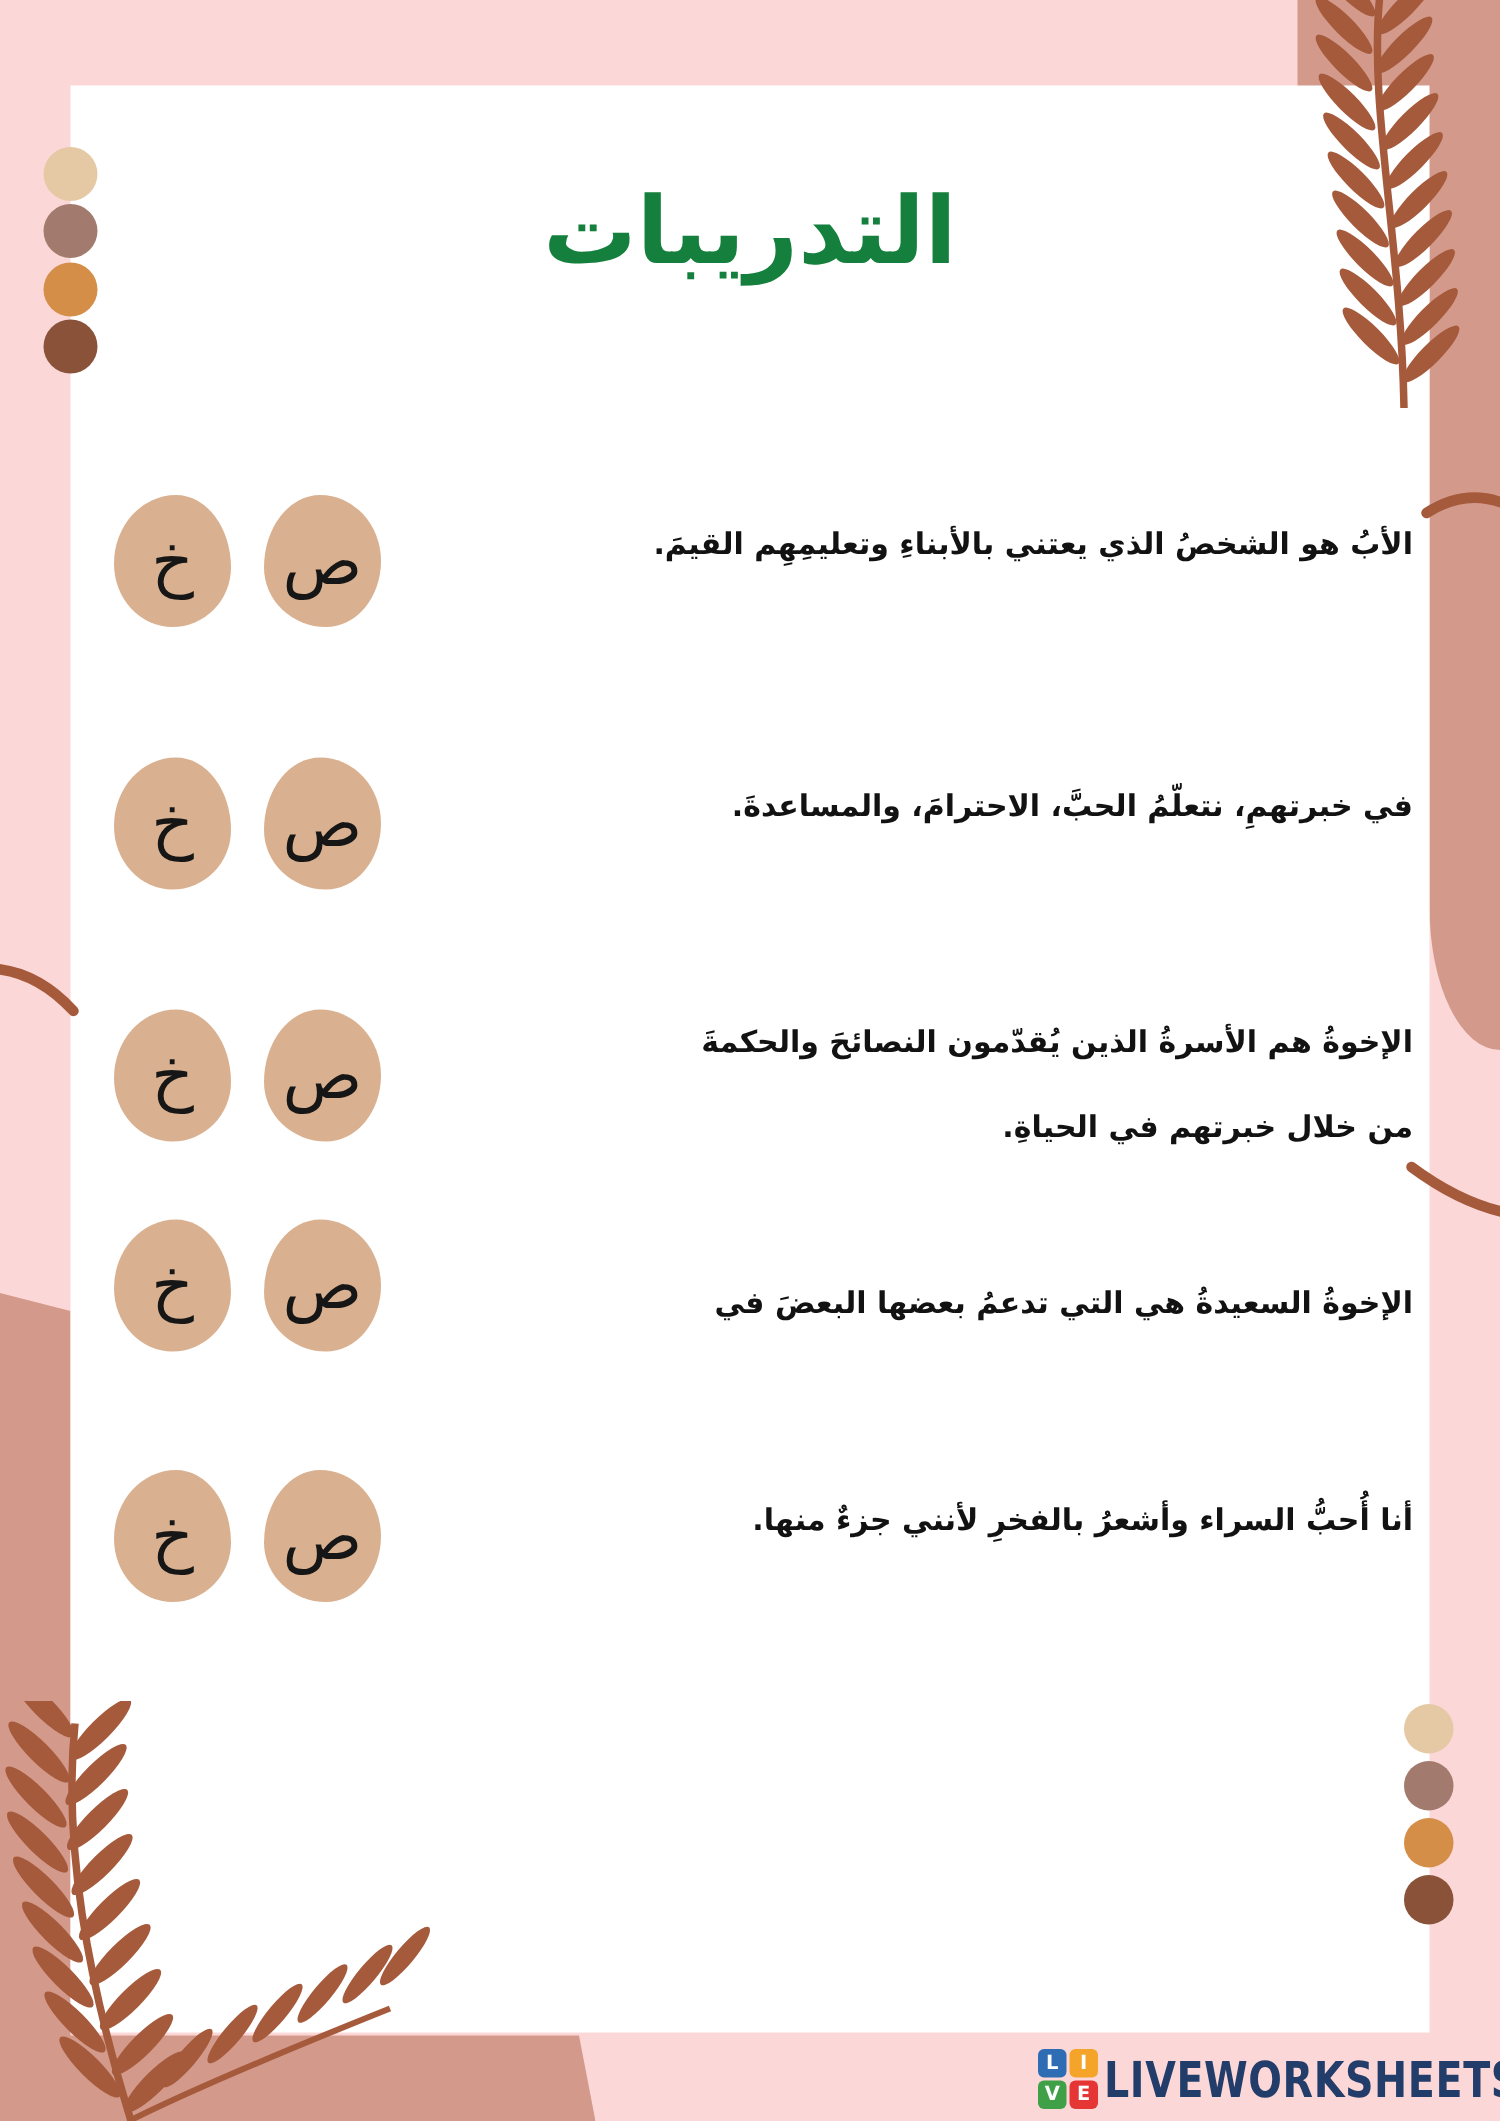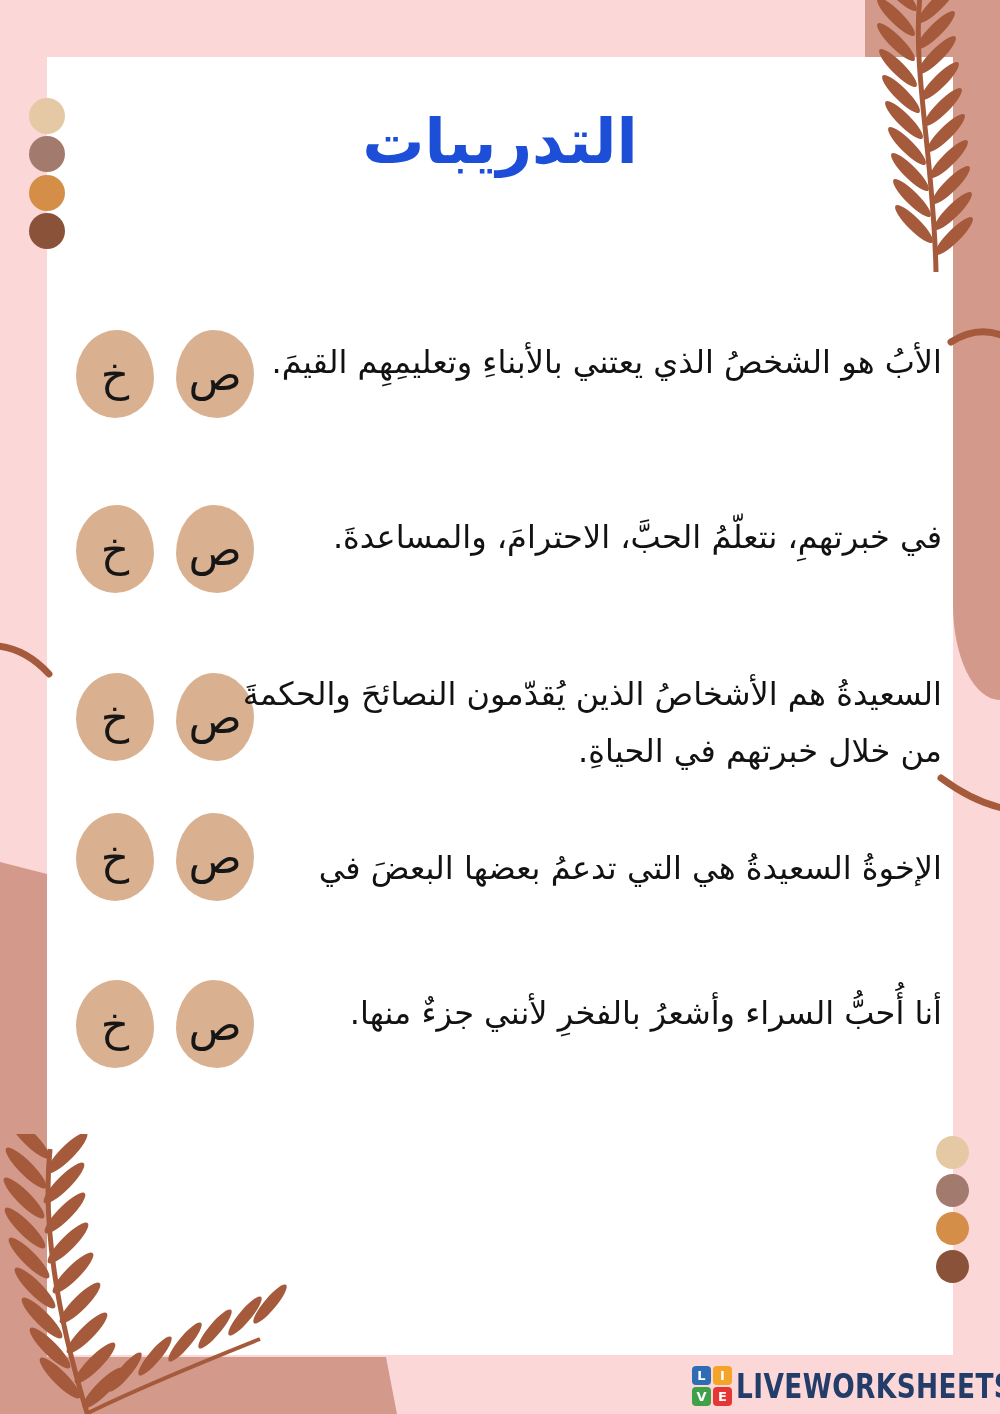--- a/index.html
+++ b/index.html
@@ -12,35 +12,35 @@
   .dusty { background: #d39a8c; }
   .tr-square { left: 865px; top: 0; width: 135px; height: 132px; }
   .tr-strip  { left: 953px; top: 0; width: 47px; height: 700px; border-bottom-left-radius: 47px 95px; }
   .bl-shape  { left: 0; top: 862px; width: 400px; height: 552px;
                clip-path: polygon(0 0, 47px 12px, 47px 495px, 386px 495px, 397px 552px, 0 552px); }
   .card { left: 47px; top: 57px; width: 906px; height: 1298px; background: #ffffff; }
   .decor-svg { left: 0; top: 0; width: 1000px; height: 1414px; pointer-events: none; }
   .leaf-svg { pointer-events: none; }
   .palette-dot { border-radius: 50%; }
   .title {
-    left: 47px; top: 94px; width: 906px; text-align: center;
-    font-size: 62px; font-weight: bold; color: #1d4ed8; line-height: 95px;
+    left: 47px; top: 106px; width: 906px; text-align: center;
+    font-size: 62px; font-weight: bold; color: #15803d; line-height: 95px;
   }
   .q-row { position: absolute; left: 0; width: 1000px; height: 125px; }
   .blob {
     position: absolute; top: 0; width: 78px; height: 88px; background: #dab190;
     border-radius: 53% 47% 50% 50% / 52% 55% 45% 48%;
     display: flex; align-items: center; justify-content: center;
     font-size: 44px; font-weight: normal; color: #161616; cursor: pointer;
   }
   .blob-wrong { left: 76px; }
   .blob-correct { left: 176px; border-radius: 48% 52% 47% 53% / 55% 50% 50% 45%; }
   .q-text {
     position: absolute; left: 280px; width: 662px; direction: rtl;
-    font-weight: normal; font-size: 32px; color: #121212; line-height: 57px;
+    font-weight: bold; font-size: 20px; color: #121212; line-height: 57px;
   }
   .q-line { white-space: nowrap; }
   .ar { text-align: right; }
   .al { text-align: right; }
   .footer-logo { left: 692px; top: 1366px; display: flex; align-items: center; cursor: pointer; }
   .logo-grid {
     width: 40px; height: 40px; display: grid;
     grid-template-columns: 19px 19px; grid-template-rows: 19px 19px; gap: 2px;
   }
   .logo-sq {
@@ -152,21 +152,21 @@
   <div class="blob blob-correct">ص</div>
   <div class="q-text" style="top:4px;">
     <div class="q-line ar">في خبرتهمِ، نتعلّمُ الحبَّ، الاحترامَ، والمساعدةَ.</div>
   </div>
 </div>
 
 <div class="q-row" style="top:673px;">
   <div class="blob blob-wrong">خ</div>
   <div class="blob blob-correct">ص</div>
   <div class="q-text" style="top:-7px;">
-    <div class="q-line ar">السعيدةُ هم الأشخاصُ الذين يُقدّمون النصائحَ والحكمةَ</div>
+    <div class="q-line ar">الإخوةُ هم الأسرةُ الذين يُقدّمون النصائحَ والحكمةَ</div>
     <div class="q-line al" style="padding-left:14px;">من خلال خبرتهم في الحياةِ.</div>
   </div>
 </div>
 
 <div class="q-row" style="top:813px;">
   <div class="blob blob-wrong">خ</div>
   <div class="blob blob-correct">ص</div>
   <div class="q-text" style="top:27px;">
     <div class="q-line ar">الإخوةُ السعيدةُ هي التي تدعمُ بعضها البعضَ في</div>
   </div>

